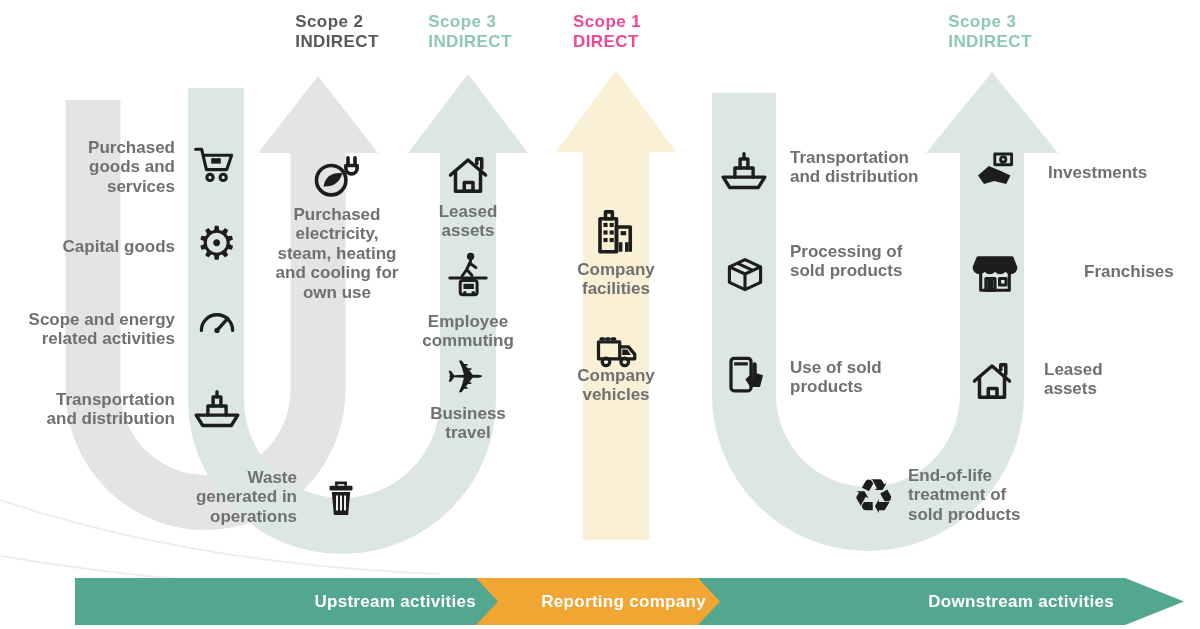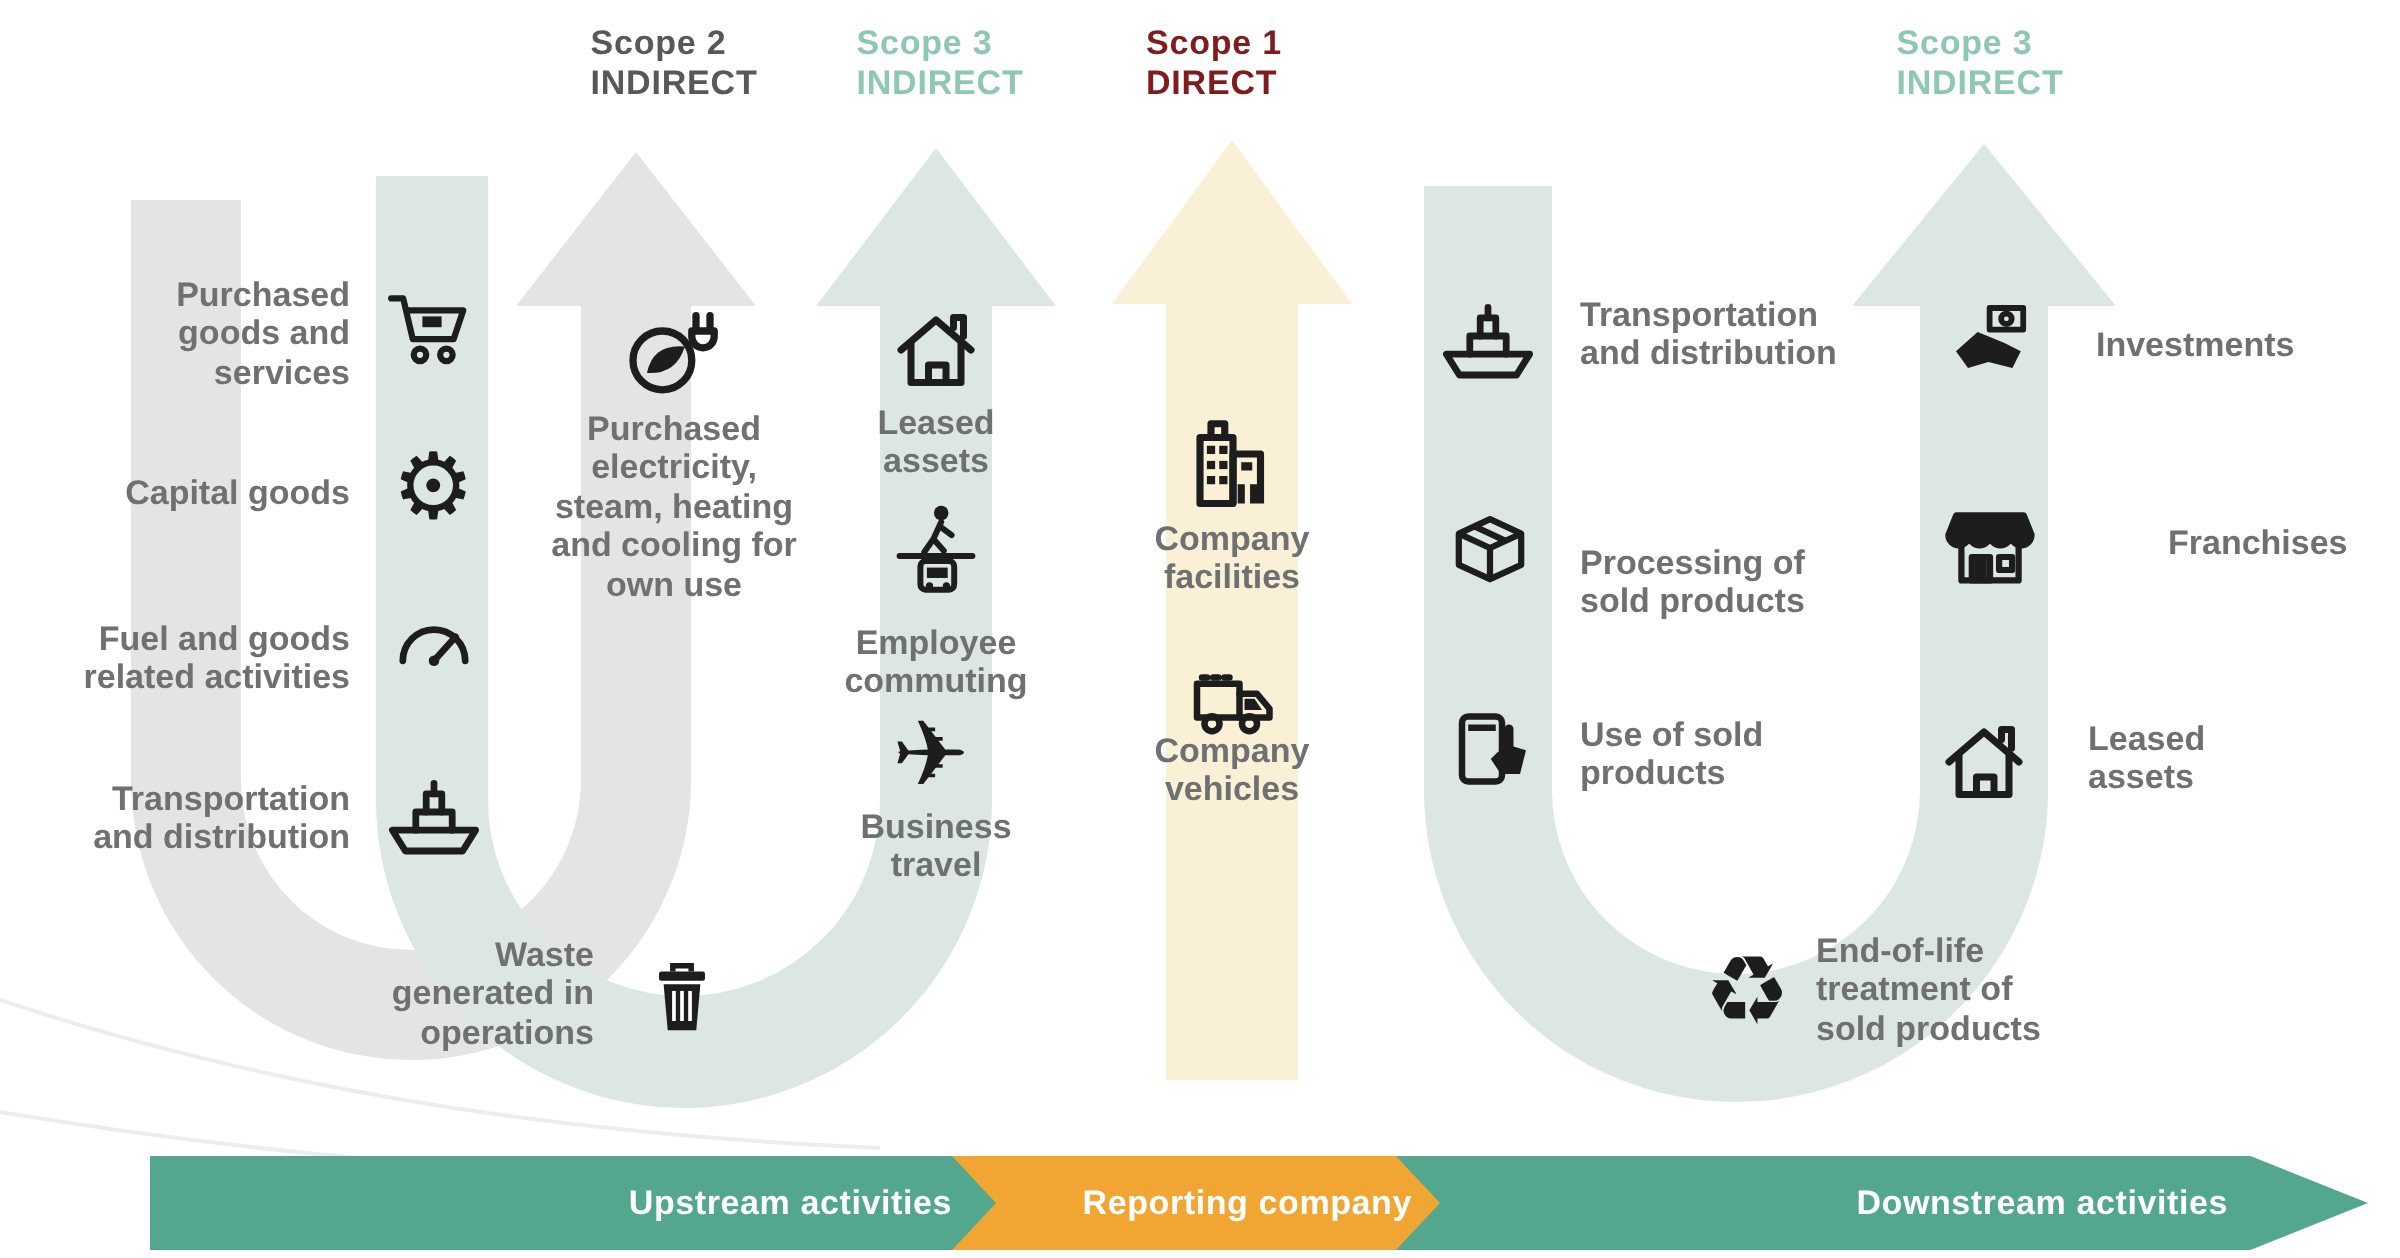--- a/index.html
+++ b/index.html
@@ -5,21 +5,21 @@
   * { margin:0; padding:0; box-sizing:border-box; }
   body { background:#fff; font-family:"Liberation Sans", sans-serif; }
   .stage { position:relative; width:1200px; height:629px; background:#ffffff; overflow:hidden; }
   .bg-svg { position:absolute; left:0; top:0; z-index:0; }
 
   .scope-header { position:absolute; top:12px; z-index:2; transform:translateX(-50%);
     font-size:17px; font-weight:bold; letter-spacing:.4px; 
     white-space:pre-line; line-height:1.2; }
   .scope2-c { color:#57585a; }
   .scope3-c { color:#8ec8b2; }
-  .scope1-c { color:#7f1d1d; }
+  .scope1-c { color:#ec4899; }
 
   .item-label { position:absolute; z-index:2; color:#6f7072; font-weight:bold;
     font-size:17px; line-height:1.14; white-space:pre-line; }
   .t-right { text-align:right; }
   .t-center { text-align:center; transform:translateX(-50%); }
   .t-left { text-align:left; }
 
   .icon { position:absolute; z-index:2; }
   .icon svg { width:100%; height:100%; display:block; }
   .glyph { color:#1d1d1d; line-height:1; display:block; font-family:"DejaVu Sans", sans-serif; }
@@ -82,21 +82,21 @@
       <circle cx="15" cy="29.5" r="2.6"></circle>
         <circle cx="26" cy="29.5" r="2.6"></circle>
     </svg>
   </div>
 
   <div class="item-label t-right" style="right:1025px; top:237px">Capital goods</div>
   <div class="icon" style="left:196px; top:220px">
     <span class="glyph" style="font-size:46px">⚙</span>
   </div>
 
-  <div class="item-label t-right" style="right:1025px; top:310px">Fuel and goods
+  <div class="item-label t-right" style="right:1025px; top:310px">Scope and energy
 related activities</div>
   <div class="icon" style="left:193px; top:298px; width:48px; height:48px">
     <svg viewBox="0 0 40 40" fill="none" stroke="#1d1d1d" stroke-width="2.8" stroke-linecap="round" stroke-linejoin="round">
       <path d="M7 27 a13 13 0 1 1 26 0"></path>
       <path d="M20 27 L29 17"></path>
       <circle cx="20" cy="27" r="2.2" fill="#1d1d1d" stroke="none"></circle>
     </svg>
   </div>
 
   <div class="item-label t-right" style="right:1025px; top:390px">Transportation
@@ -209,21 +209,21 @@
   <div class="item-label t-left" style="left:790px; top:148px">Transportation
 and distribution</div>
 
   <div class="icon" style="left:721px; top:250px; width:48px; height:48px">
     <svg viewBox="0 0 40 40" fill="none" stroke="#1d1d1d" stroke-width="2.6" stroke-linejoin="round">
       <path d="M7 14 L20 8 L33 14 L33 27 L20 33 L7 27 Z"></path>
       <path d="M7 14 L20 20 L33 14 M20 20 V33"></path>
       <path d="M13.5 11 l13 6"></path>
     </svg>
   </div>
-  <div class="item-label t-left" style="left:790px; top:272px">Processing of
+  <div class="item-label t-left" style="left:790px; top:242px">Processing of
 sold products</div>
 
   <div class="icon" style="left:721px; top:352px; width:50px; height:50px">
     <svg viewBox="0 0 40 40" fill="none" stroke="#1d1d1d" stroke-width="2.6" stroke-linejoin="round">
       <rect x="8" y="5" width="16" height="26" rx="2.5"></rect>
       <path d="M10.5 9.5 h11"></path>
       <path d="M25 15 v-5 a1.8 1.8 0 0 1 3.6 0 v7 l5 1.5 -2.4 9.5 H23.5 l-4 -6 3 -3 2.5 2 Z" fill="#1d1d1d" stroke="none"></path>
     </svg>
   </div>
   <div class="item-label t-left" style="left:790px; top:358px">Use of sold

